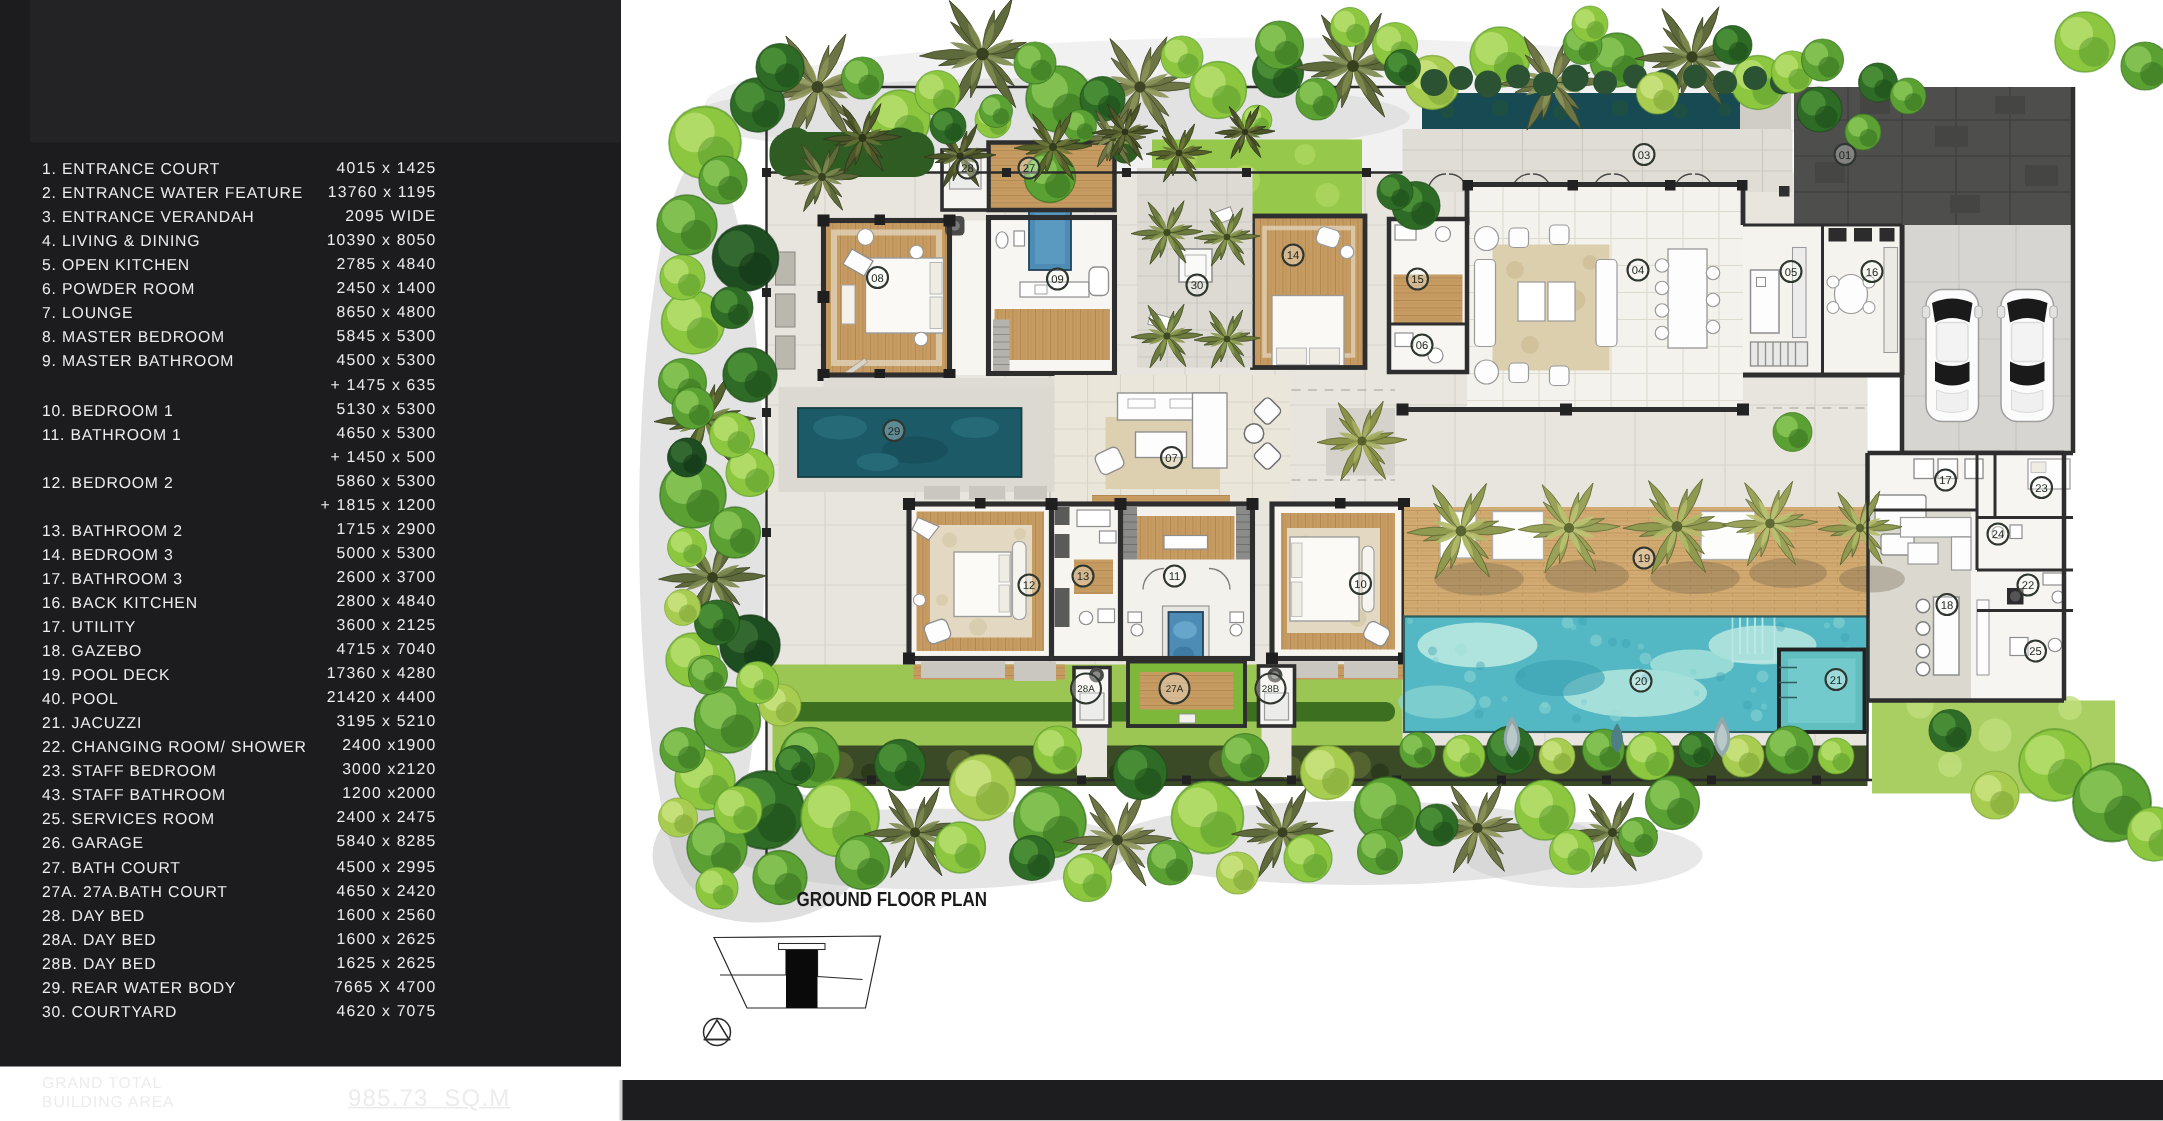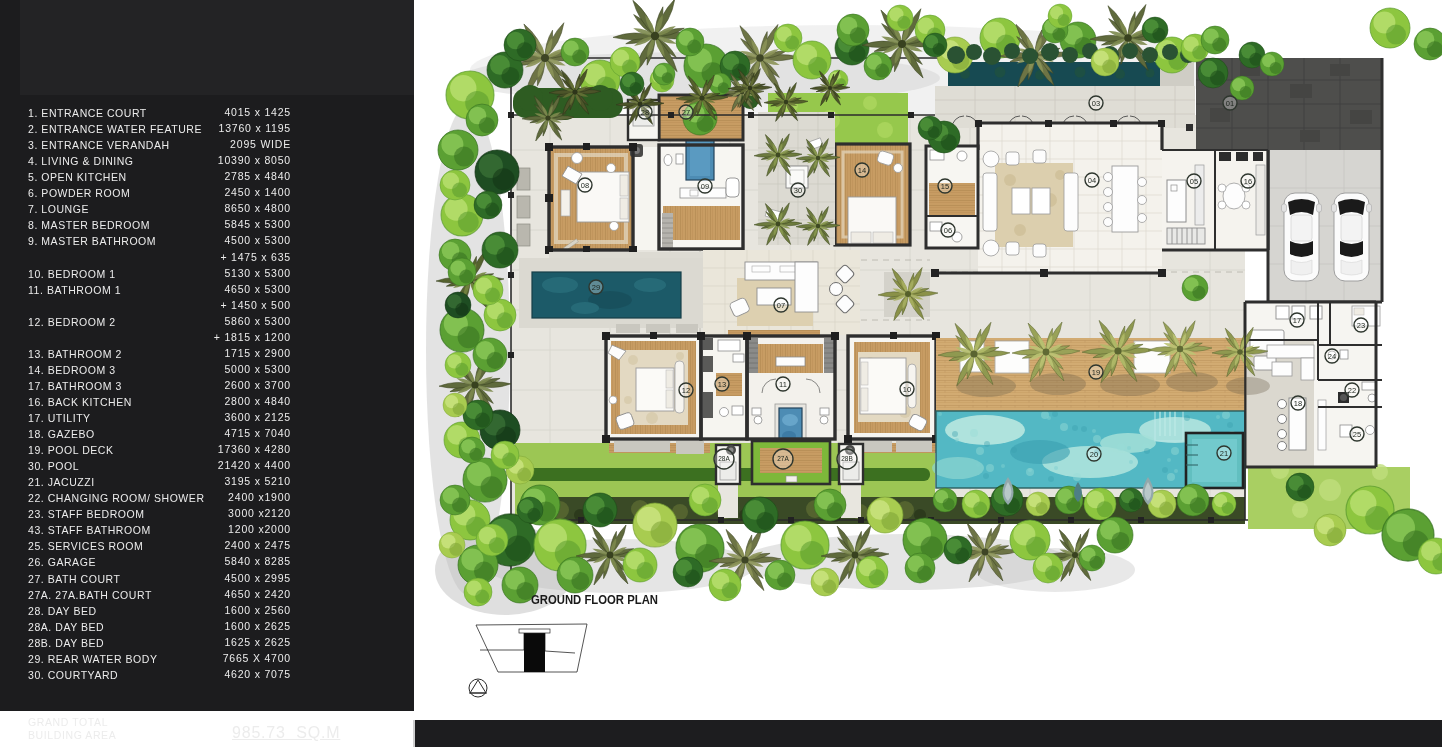--- a/index.html
+++ b/index.html
@@ -105,21 +105,21 @@
       </div>
 <div class="lrow" style="top:428.0px">
         <span class="lname">18. GAZEBO</span>
         <span class="ldim">4715 x 7040</span>
       </div>
 <div class="lrow" style="top:444.1px">
         <span class="lname">19. POOL DECK</span>
         <span class="ldim">17360 x 4280</span>
       </div>
 <div class="lrow" style="top:460.1px">
-        <span class="lname">30. POOL</span>
+        <span class="lname">40. POOL</span>
         <span class="ldim">21420 x 4400</span>
       </div>
 <div class="lrow" style="top:476.2px">
         <span class="lname">21. JACUZZI</span>
         <span class="ldim">3195 x 5210</span>
       </div>
 <div class="lrow" style="top:492.2px">
         <span class="lname">22. CHANGING ROOM/ SHOWER</span>
         <span class="ldim">2400 x1900</span>
       </div>

